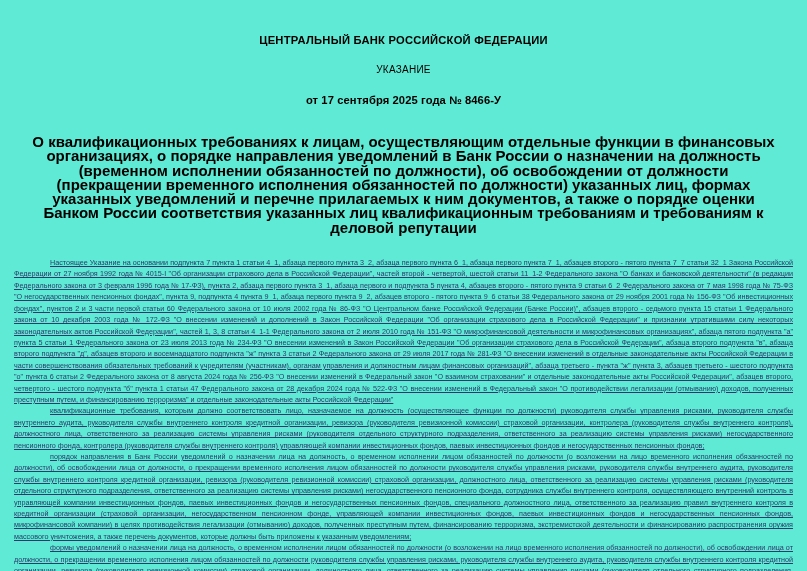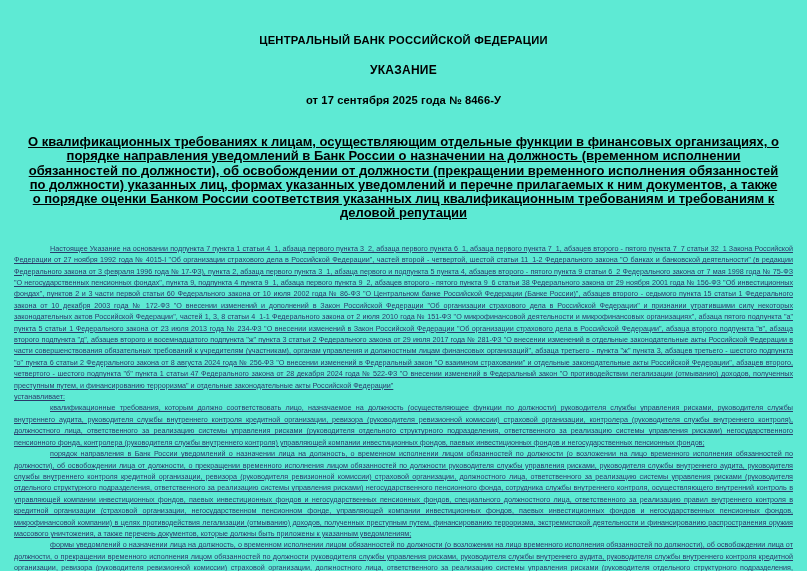--- a/index.html
+++ b/index.html
@@ -31,46 +31,45 @@
     padding-top: 33px;
   }
   .org-name {
     font-size: 11.2px;
     font-weight: bold;
     letter-spacing: 0.25px;
     line-height: 14px;
     color: #000000;
   }
   .doc-kind {
-    font-size: 12px;
-    font-weight: bold;
+    font-size: 10px;
+    font-weight: normal;
     letter-spacing: 0.25px;
     line-height: 14px;
     margin-top: 16px;
     color: #000000;
   }
   .doc-date {
     font-size: 11.2px;
     font-weight: bold;
     letter-spacing: 0.1px;
     line-height: 14px;
     margin-top: 16px;
     color: #000000;
   }
 
   
   .doc-subject {
     margin-top: 28px;
     padding: 0 13px;
     text-align: center;
-    font-size: 13px;
+    font-size: 15px;
     font-weight: bold;
     line-height: 14.3px;
     color: #000000;
-    text-decoration: underline;
   }
 
   
   .body-text {
     margin-top: 22px;
     color: #2b3b6b;
     font-size: 7.2px;
     line-height: 11.4px;
     text-align: justify;
     text-justify: inter-word;
@@ -94,19 +93,18 @@
   <div class="masthead">
     <div class="org-name">ЦЕНТРАЛЬНЫЙ БАНК РОССИЙСКОЙ ФЕДЕРАЦИИ</div>
     <div class="doc-kind">УКАЗАНИЕ</div>
     <div class="doc-date">от 17 сентября 2025 года № 8466-У</div>
   </div>
 
   <div class="doc-subject">О квалификационных требованиях к лицам, осуществляющим отдельные функции в финансовых организациях, о порядке направления уведомлений в Банк России о назначении на должность (временном исполнении обязанностей по должности), об освобождении от должности (прекращении временного исполнения обязанностей по должности) указанных лиц, формах указанных уведомлений и перечне прилагаемых к ним документов, а также о порядке оценки Банком России соответствия указанных лиц квалификационным требованиям и требованиям к деловой репутации</div>
 
   <div class="body-text">
     <p class="para-indent">Настоящее Указание на основании подпункта 7 пункта 1 статьи 4_1, абзаца первого пункта 3_2, абзаца первого пункта 6_1, абзаца первого пункта 7_1, абзацев второго - пятого пункта 7_7 статьи 32_1 Закона Российской Федерации от 27 ноября 1992 года № 4015-I "Об организации страхового дела в Российской Федерации", частей второй - четвертой, шестой статьи 11_1-2 Федерального закона "О банках и банковской деятельности" (в редакции Федерального закона от 3 февраля 1996 года № 17-ФЗ), пункта 2, абзаца первого пункта 3_1, абзаца первого и подпункта 5 пункта 4, абзацев второго - пятого пункта 9 статьи 6_2 Федерального закона от 7 мая 1998 года № 75-ФЗ "О негосударственных пенсионных фондах", пункта 9, подпункта 4 пункта 9_1, абзаца первого пункта 9_2, абзацев второго - пятого пункта 9_6 статьи 38 Федерального закона от 29 ноября 2001 года № 156-ФЗ "Об инвестиционных фондах", пунктов 2 и 3 части первой статьи 60 Федерального закона от 10 июля 2002 года № 86-ФЗ "О Центральном банке Российской Федерации (Банке России)", абзацев второго - седьмого пункта 15 статьи 1 Федерального закона от 10 декабря 2003 года № 172-ФЗ "О внесении изменений и дополнений в Закон Российской Федерации "Об организации страхового дела в Российской Федерации" и признании утратившими силу некоторых законодательных актов Российской Федерации", частей 1, 3, 8 статьи 4_1-1 Федерального закона от 2 июля 2010 года № 151-ФЗ "О микрофинансовой деятельности и микрофинансовых организациях", абзаца пятого подпункта "а" пункта 5 статьи 1 Федерального закона от 23 июля 2013 года № 234-ФЗ "О внесении изменений в Закон Российской Федерации "Об организации страхового дела в Российской Федерации", абзаца второго подпункта "в", абзаца второго подпункта "д", абзацев второго и восемнадцатого подпункта "ж" пункта 3 статьи 2 Федерального закона от 29 июля 2017 года № 281-ФЗ "О внесении изменений в отдельные законодательные акты Российской Федерации в части совершенствования обязательных требований к учредителям (участникам), органам управления и должностным лицам финансовых организаций", абзаца третьего - пункта "ж" пункта 3, абзацев третьего - шестого подпункта "о" пункта 6 статьи 2 Федерального закона от 8 августа 2024 года № 256-ФЗ "О внесении изменений в Федеральный закон "О взаимном страховании" и отдельные законодательные акты Российской Федерации", абзацев второго, четвертого - шестого подпункта "б" пункта 1 статьи 47 Федерального закона от 28 декабря 2024 года № 522-ФЗ "О внесении изменений в Федеральный закон "О противодействии легализации (отмыванию) доходов, полученных преступным путем, и финансированию терроризма" и отдельные законодательные акты Российской Федерации"</p>
-    <p class="para-flush">устанавливает:</p>
     <p class="para-indent">квалификационные требования, которым должно соответствовать лицо, назначаемое на должность (осуществляющее функции по должности) руководителя службы управления рисками, руководителя службы внутреннего аудита, руководителя службы внутреннего контроля кредитной организации, ревизора (руководителя ревизионной комиссии) страховой организации, контролера (руководителя службы внутреннего контроля), должностного лица, ответственного за реализацию системы управления рисками (руководителя отдельного структурного подразделения, ответственного за реализацию системы управления рисками) негосударственного пенсионного фонда, контролера (руководителя службы внутреннего контроля) управляющей компании инвестиционных фондов, паевых инвестиционных фондов и негосударственных пенсионных фондов;</p>
     <p class="para-indent">порядок направления в Банк России уведомлений о назначении лица на должность, о временном исполнении лицом обязанностей по должности (о возложении на лицо временного исполнения обязанностей по должности), об освобождении лица от должности, о прекращении временного исполнения лицом обязанностей по должности руководителя службы управления рисками, руководителя службы внутреннего аудита, руководителя службы внутреннего контроля кредитной организации, ревизора (руководителя ревизионной комиссии) страховой организации, должностного лица, ответственного за реализацию системы управления рисками (руководителя отдельного структурного подразделения, ответственного за реализацию системы управления рисками) негосударственного пенсионного фонда, сотрудника службы внутреннего контроля, осуществляющего внутренний контроль в управляющей компании инвестиционных фондов, паевых инвестиционных фондов и негосударственных пенсионных фондов, специального должностного лица, ответственного за реализацию правил внутреннего контроля в кредитной организации (страховой организации, негосударственном пенсионном фонде, управляющей компании инвестиционных фондов, паевых инвестиционных фондов и негосударственных пенсионных фондов, микрофинансовой компании) в целях противодействия легализации (отмыванию) доходов, полученных преступным путем, финансированию терроризма, экстремистской деятельности и финансированию распространения оружия массового уничтожения, а также перечень документов, которые должны быть приложены к указанным уведомлениям;</p>
     <p class="para-indent">формы уведомлений о назначении лица на должность, о временном исполнении лицом обязанностей по должности (о возложении на лицо временного исполнения обязанностей по должности), об освобождении лица от должности, о прекращении временного исполнения лицом обязанностей по должности руководителя службы управления рисками, руководителя службы внутреннего аудита, руководителя службы внутреннего контроля кредитной организации, ревизора (руководителя ревизионной комиссии) страховой организации, должностного лица, ответственного за реализацию системы управления рисками (руководителя отдельного структурного подразделения, ответственного за реализацию системы управления рисками) негосударственного пенсионного фонда, сотрудника службы внутреннего контроля, осуществляющего внутренний контроль в управляющей компании инвестиционных фондов, паевых инвестиционных фондов и негосударственных пенсионных фондов, специального должностного лица, ответственного за реализацию правил внутреннего контроля в кредитной организации (страховой организации, негосударственном пенсионном фонде, управляющей компании инвестиционных фондов, паевых инвестиционных фондов и негосударственных пенсионных фондов, микрофинансовой компании) в целях противодействия легализации (отмыванию) доходов, полученных преступным путем, финансированию терроризма, экстремистской деятельности и финансированию</p>
   </div>
 
 </div>
 
 </body></html>

